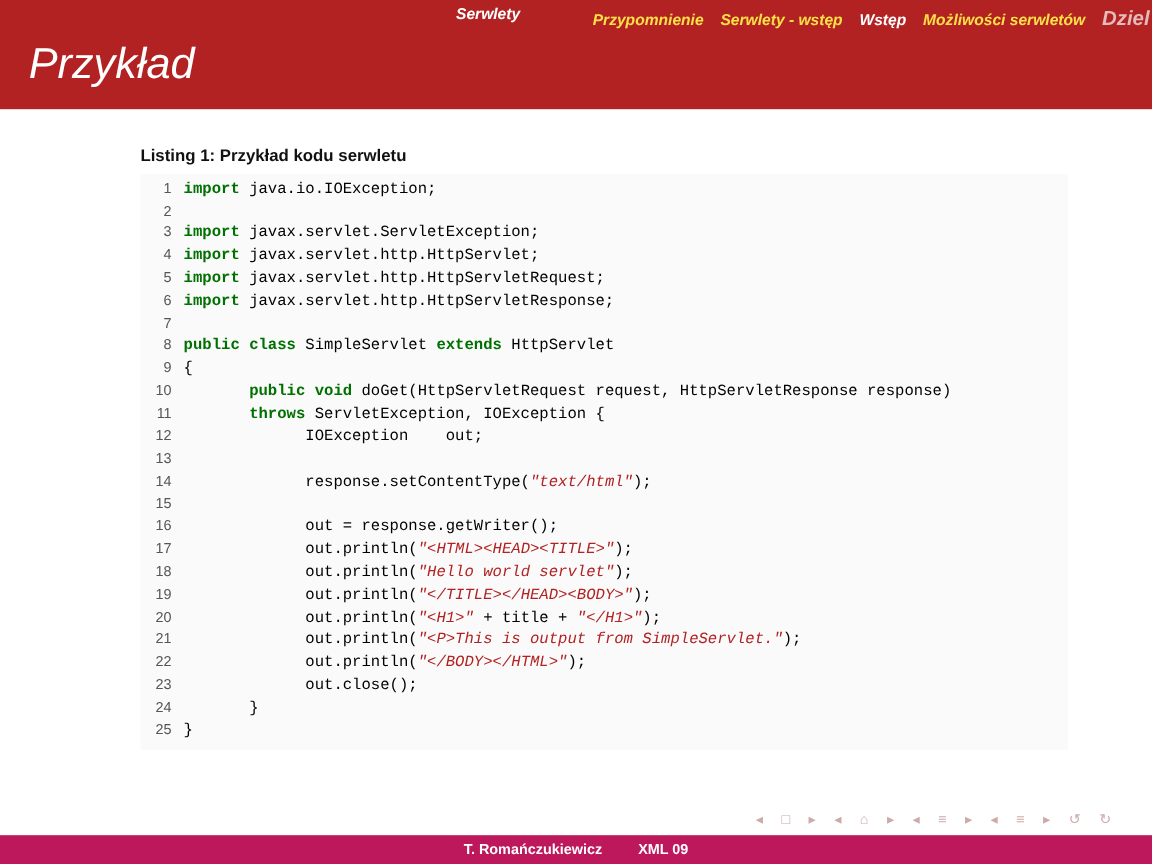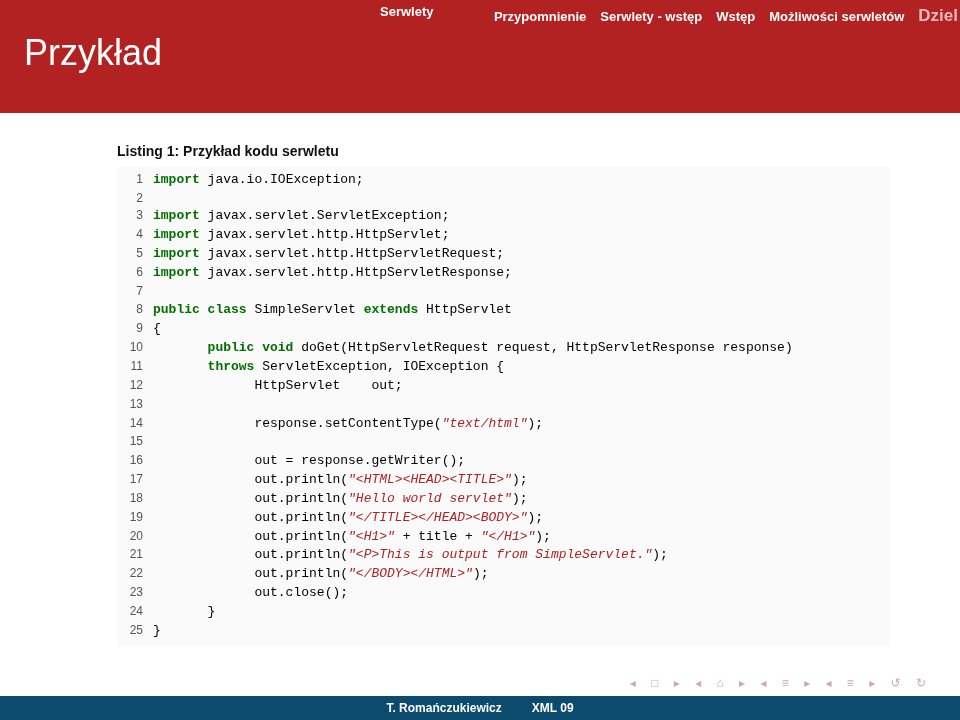--- a/index.html
+++ b/index.html
@@ -7,36 +7,37 @@
     width: 960px;
     height: 720px;
     font-family: Arial, Helvetica, sans-serif;
     background: #fff;
     position: relative;
     overflow: hidden;
   }
   .header {
     background: #b22222;
     color: #fff;
-    height: 113px;
+    height: 91px;
     position: relative;
+    font-style: italic;
   }
   .nav {
     position: absolute;
     top: 6px;
     right: 0;
     display: flex;
     gap: 14px;
     font-size: 13px;
     font-weight: bold;
     padding-right: 2px;
     align-items: baseline;
   }
   .nav span { white-space: nowrap; }
-  .nav .dim { color: #ffffff; }
+  .nav .dim { color: #fde047; }
   .nav .sub { color: #fff; }
   .nav .tiny { color: #e6baba; font-size: 17px; }
   .section-cur {
     position: absolute;
     top: 4px;
     left: 380px;
     font-size: 13px;
     font-weight: bold;
     color: #fff;
   }
@@ -80,21 +81,21 @@
     flex-shrink: 0;
   }
   .kw { color: #007000; font-weight: bold; }
   .str { color: #b22222; font-style: italic; }
   .footer {
     position: absolute;
     bottom: 0;
     left: 0;
     right: 0;
     height: 24px;
-    background: #0c4a6e;
+    background: #be185d;
     color: #fff;
     display: flex;
     align-items: center;
     justify-content: center;
     font-size: 12px;
     font-weight: bold;
     gap: 30px;
   }
   .navicons {
     position: absolute;
@@ -129,21 +130,21 @@
       <div class="line"><span class="ln">2</span></div>
       <div class="line"><span class="ln">3</span><span><span class="kw">import</span><span> javax.servlet.ServletException;</span></span></div>
       <div class="line"><span class="ln">4</span><span><span class="kw">import</span><span> javax.servlet.http.HttpServlet;</span></span></div>
       <div class="line"><span class="ln">5</span><span><span class="kw">import</span><span> javax.servlet.http.HttpServletRequest;</span></span></div>
       <div class="line"><span class="ln">6</span><span><span class="kw">import</span><span> javax.servlet.http.HttpServletResponse;</span></span></div>
       <div class="line"><span class="ln">7</span><span>&nbsp;</span></div>
       <div class="line"><span class="ln">8</span><span><span class="kw">public class</span><span> SimpleServlet </span><span class="kw">extends</span><span> HttpServlet</span></span></div>
       <div class="line"><span class="ln">9</span><span><span>{</span></span></div>
       <div class="line"><span class="ln">10</span><span><span>       </span><span class="kw">public void</span><span> doGet(HttpServletRequest request, HttpServletResponse response)</span></span></div>
       <div class="line"><span class="ln">11</span><span><span>       </span><span class="kw">throws</span><span> ServletException, IOException {</span></span></div>
-      <div class="line"><span class="ln">12</span><span><span>             HttpServlet    out;</span></span></div>
+      <div class="line"><span class="ln">12</span><span><span>             IOException    out;</span></span></div>
       <div class="line"><span class="ln">13</span><span>&nbsp;</span></div>
       <div class="line"><span class="ln">14</span><span><span>             response.setContentType(</span><span class="str">"text/html"</span><span>);</span></span></div>
       <div class="line"><span class="ln">15</span><span>&nbsp;</span></div>
       <div class="line"><span class="ln">16</span><span><span>             out = response.getWriter();</span></span></div>
       <div class="line"><span class="ln">17</span><span><span>             out.println(</span><span class="str">"&lt;HTML&gt;&lt;HEAD&gt;&lt;TITLE&gt;"</span><span>);</span></span></div>
       <div class="line"><span class="ln">18</span><span><span>             out.println(</span><span class="str">"Hello world servlet"</span><span>);</span></span></div>
       <div class="line"><span class="ln">19</span><span><span>             out.println(</span><span class="str">"&lt;/TITLE&gt;&lt;/HEAD&gt;&lt;BODY&gt;"</span><span>);</span></span></div>
       <div class="line"><span class="ln">20</span><span><span>             out.println(</span><span class="str">"&lt;H1&gt;"</span><span> + title + </span><span class="str">"&lt;/H1&gt;"</span><span>);</span></span></div>
       <div class="line"><span class="ln">21</span><span><span>             out.println(</span><span class="str">"&lt;P&gt;This is output from SimpleServlet."</span><span>);</span></span></div>
       <div class="line"><span class="ln">22</span><span><span>             out.println(</span><span class="str">"&lt;/BODY&gt;&lt;/HTML&gt;"</span><span>);</span></span></div>

